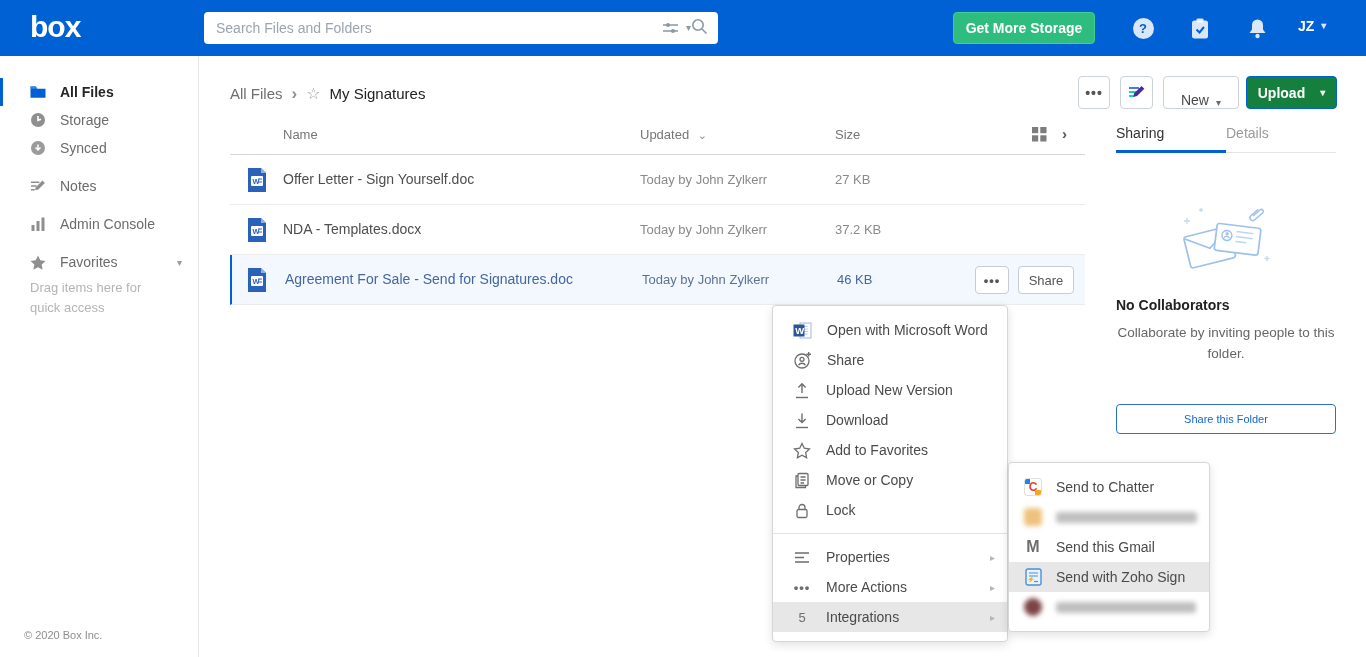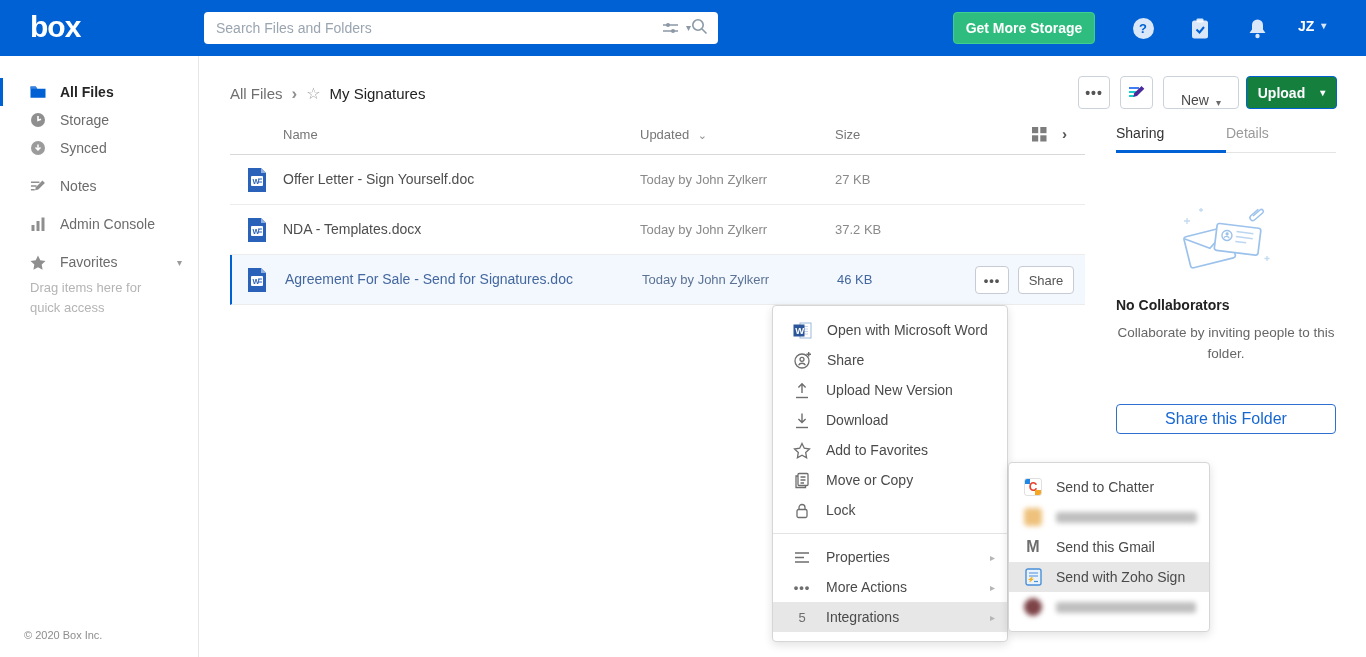--- a/index.html
+++ b/index.html
@@ -94,21 +94,21 @@
   .tab-grayline { position:absolute; left:1116px; top:152px; width:220px; height:1px;
     background:#e4e4e4; }
   .tab-underline { position:absolute; left:1116px; top:150px; width:110px; height:3px;
     background:#0061d5; }
   .collab-art { position:absolute; left:1181px; top:206px; }
   .collab-title { position:absolute; left:1116px; top:297px; width:220px; 
     font-size:14px; font-weight:bold; color:#222; }
   .collab-desc { position:absolute; left:1106px; top:322px; width:240px; text-align:center;
     font-size:13.5px; color:#666; line-height:21px; }
   .btn-sharefolder { position:absolute; left:1116px; top:404px; width:220px; height:30px;
-    background:#fff; border:1px solid #2f6fd0; border-radius:4px; color:#1767d0; font-size:16px;
+    background:#fff; border:1px solid #2f6fd0; border-radius:4px; color:#1767d0; font-size:11px;
     display:flex; align-items:center; justify-content:center; cursor:pointer; }
 
   
   .menu { position:absolute; background:#fff; border:1px solid #d6d6d6; border-radius:4px;
     box-shadow:0 3px 10px rgba(0,0,0,.12); padding:9px 0; z-index:50; }
   .ctx-menu { left:772px; top:305px; width:236px; }
   .sub-menu { left:1008px; top:462px; width:202px; z-index:60; }
   .mi { height:30px; display:flex; align-items:center; padding:0 12px 0 20px; font-size:14px;
     color:#4a4a4a; cursor:pointer; }
   .mi.highlight { background:#e7e7e7; }

